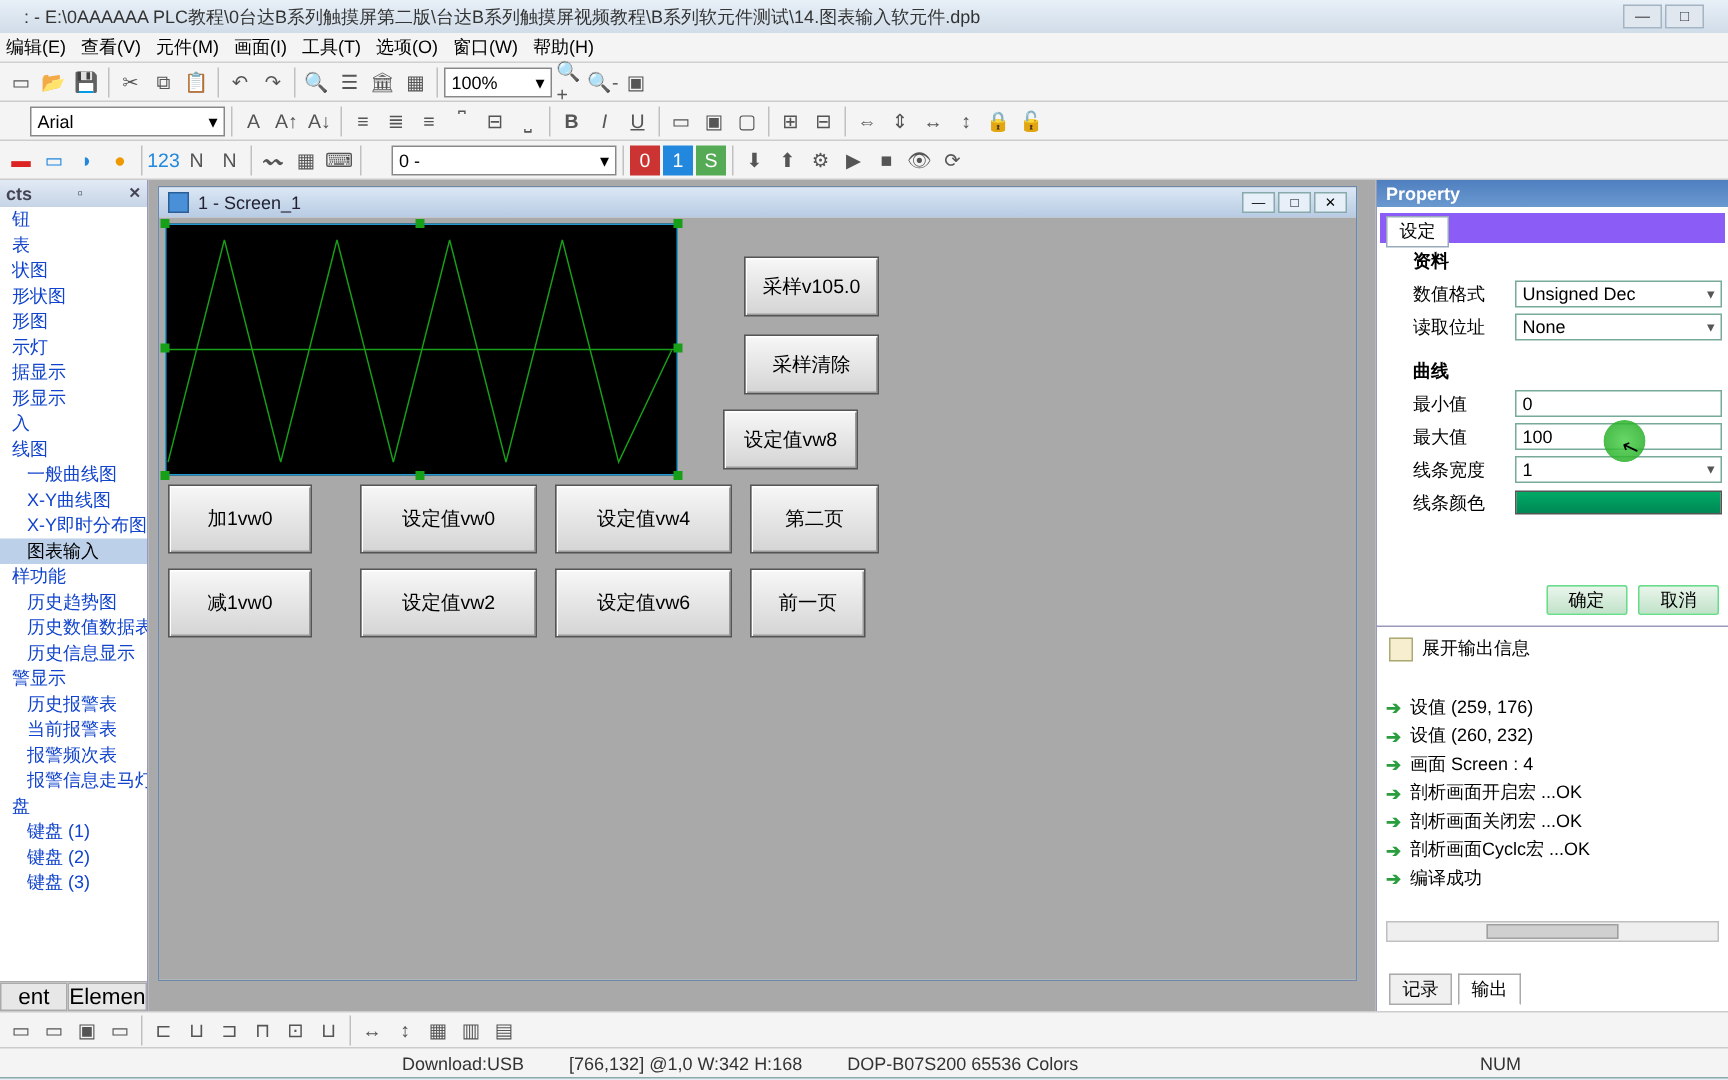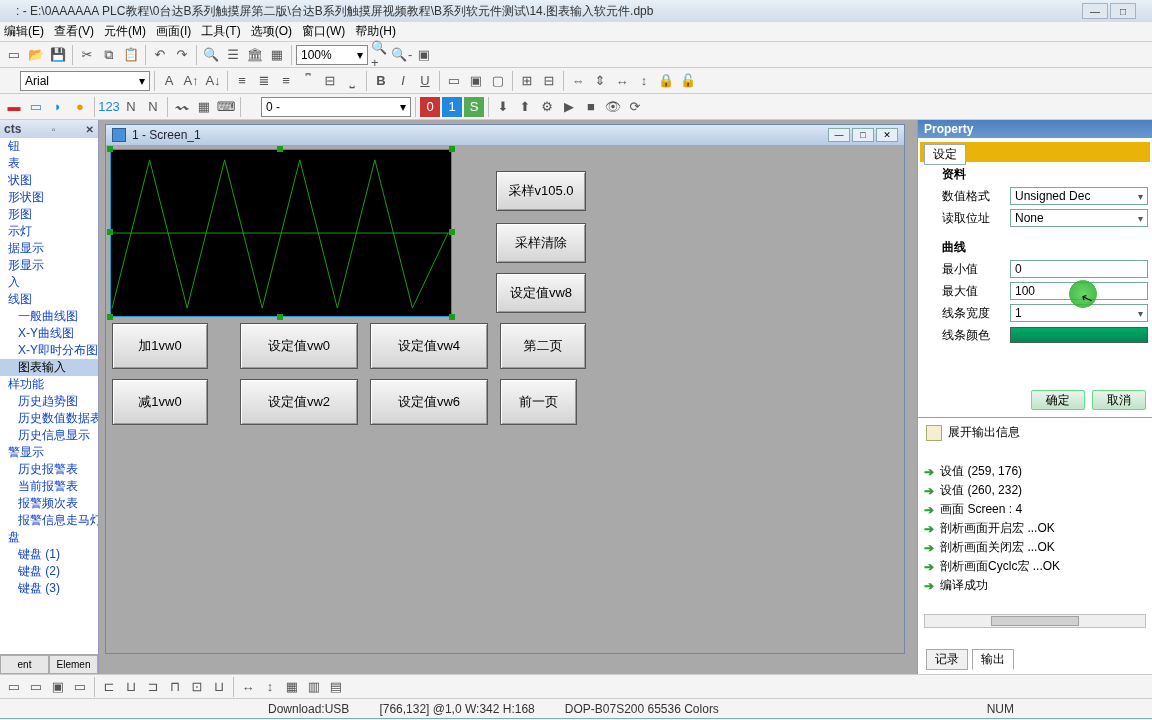--- a/index.html
+++ b/index.html
@@ -17,37 +17,37 @@
 .fontsel { width: 130px; height: 20px; border: 1px solid #888; background: #fff; display: flex; align-items: center; padding: 0 4px; justify-content: space-between; margin-left: 16px; }
 .mainarea { display: flex; height: 554px; }
 .leftpane { width: 99px; background: #fff; border-right: 1px solid #99b; display: flex; flex-direction: column; }
 .lefthdr { background: linear-gradient(#e2eaf5, #c6d4e6); height: 18px; display: flex; align-items: center; padding: 0 4px; font-weight: bold; color: #445; }
 .lefthdr .hdrclose { margin-left: auto; font-size: 10px; }
 .treelist { flex: 1; overflow: hidden; }
 .treelist .ti { padding: 1px 2px 1px 8px; color: #1144cc; cursor: default; white-space: nowrap; line-height: 15px; }
 .treelist .ti.sel { background: #bcd0ea; color: #000; }
 .treelist .ti.ind { padding-left: 18px; }
 .lefttabs { display: flex; height: 20px; border-top: 1px solid #aaa; }
-.lefttabs .lt { flex: 1; border: 1px solid #aaa; background: #e7e7e7; display:flex;align-items:center;justify-content:center;font-size:10px; }
+.lefttabs .lt { flex: 1; border: 1px solid #aaa; background: #e7e7e7; display:flex;align-items:center;justify-content:center;font-size:15px; }
 .canvaswrap { flex: 1; background: #a9a9a9; position: relative; overflow: hidden; }
 .screenwin { background: #fff; border: 1px solid #6f88a7; position: absolute; left: 6px; top: 4px; width: 800px; height: 530px;}
 .screenwin .swhdr { background: linear-gradient(#dbe7f5,#b7cbe3); height: 20px; display: flex; align-items: center; padding: 0 6px; gap: 2px;}
 .screenwin .swhdr .swicon{width:14px;height:14px;background:#4a90d9;border:1px solid #2b5e95;}
 .screenwin .swhdr .swtitle{color:#223;margin-left:4px;}
 .screenwin .swhdr .swbtns{margin-left:auto;display:flex;gap:2px;}
 .screenwin .swhdr .swb{width:22px;height:14px;border:1px solid #8aa;background:#e7eff8;display:flex;align-items:center;justify-content:center;font-size:9px;}
 .screenbody { background: #a9a9a9; height: 508px; padding: 4px; position: relative; }
 .chartbox { position: absolute; left: 4px; top: 4px; width: 342px; height: 168px; background: #000; border: 1px solid #29c; }
 .handle { width: 6px; height: 6px; background: #17a017; position: absolute; }
 .guibtn { position: absolute; width: 90px; height: 40px; background: linear-gradient(#f7f7f7,#d4d4d4); border: 1px solid #555; box-shadow: inset 1px 1px 0 #fff, inset -1px -1px 0 #9b9b9b; display: flex; align-items: center; justify-content: center; font-size: 13px; color:#000;}
 .guibtn.wide { width: 118px; height: 46px; }
 .rightpane { width: 235px; display: flex; flex-direction: column; border-left: 1px solid #99b;}
 .prophdr { background: linear-gradient(#4f7fbf,#6a99d0); color: #fff; height: 18px; display: flex; align-items: center; padding: 0 6px; font-weight: bold; }
 .propbody { background: #fff; flex: 0 0 280px; padding: 4px 2px; overflow:hidden; border-bottom:1px solid #99b; position:relative;}
-.proptabs { background: #eab308; height: 20px; padding: 2px 4px;}
+.proptabs { background: #8b5cf6; height: 20px; padding: 2px 4px;}
 .proptab { border: 1px solid #9ab; background: #fff; padding: 1px 8px; display:inline-block;}
 .propsect { color: #000; font-weight: bold; margin: 4px 0 2px 22px; }
 .proprow { display: flex; align-items: center; height: 22px; padding-left: 22px; }
 .proprow .plabel { width: 68px; }
 .proprow .pval { border: 1px solid #7a9; background: #fff; height: 18px; flex: 1; padding: 0 4px; display:flex;align-items:center; margin-right:2px;}
 .proprow .pval.sel { background: #2a5db0; color: #fff; }
 .proprow .pval.drop::after { content: "▾"; margin-left:auto; font-size:10px; color:#555;}
 .proprow .colorbar { flex:1; height:16px; background: linear-gradient(#0a6,#085); border:1px solid #555; margin-right:2px;}
 .propbtns { text-align: right; padding: 6px 2px 2px; position:absolute; bottom:6px; right:4px;}
 .propbtn { border: 1px solid #6d8; background: linear-gradient(#e9f5ec,#c1e2c8); padding: 2px 14px; margin-left: 4px; border-radius: 2px;}
@@ -254,21 +254,21 @@
         <div class="handle" style="left:171px;top:1px"></div>
         <div class="handle" style="left:343px;top:1px"></div>
         <div class="handle" style="left:1px;top:84px"></div>
         <div class="handle" style="left:343px;top:84px"></div>
         <div class="handle" style="left:1px;top:169px"></div>
         <div class="handle" style="left:171px;top:169px"></div>
         <div class="handle" style="left:343px;top:169px"></div>
 
         <div class="guibtn" style="left:390px;top:26px">采样v105.0</div>
         <div class="guibtn" style="left:390px;top:78px">采样清除</div>
-        <div class="guibtn" style="left:390px;top:128px">设定值vw8</div>
+        <div class="guibtn" style="left:376px;top:128px">设定值vw8</div>
 
         <div class="guibtn wide" style="left:6px;top:178px;width:96px">加1vw0</div>
         <div class="guibtn wide" style="left:134px;top:178px">设定值vw0</div>
         <div class="guibtn wide" style="left:264px;top:178px">设定值vw4</div>
         <div class="guibtn wide" style="left:394px;top:178px;width:86px">第二页</div>
 
         <div class="guibtn wide" style="left:6px;top:234px;width:96px">减1vw0</div>
         <div class="guibtn wide" style="left:134px;top:234px">设定值vw2</div>
         <div class="guibtn wide" style="left:264px;top:234px">设定值vw6</div>
         <div class="guibtn wide" style="left:394px;top:234px;width:77px">前一页</div>

